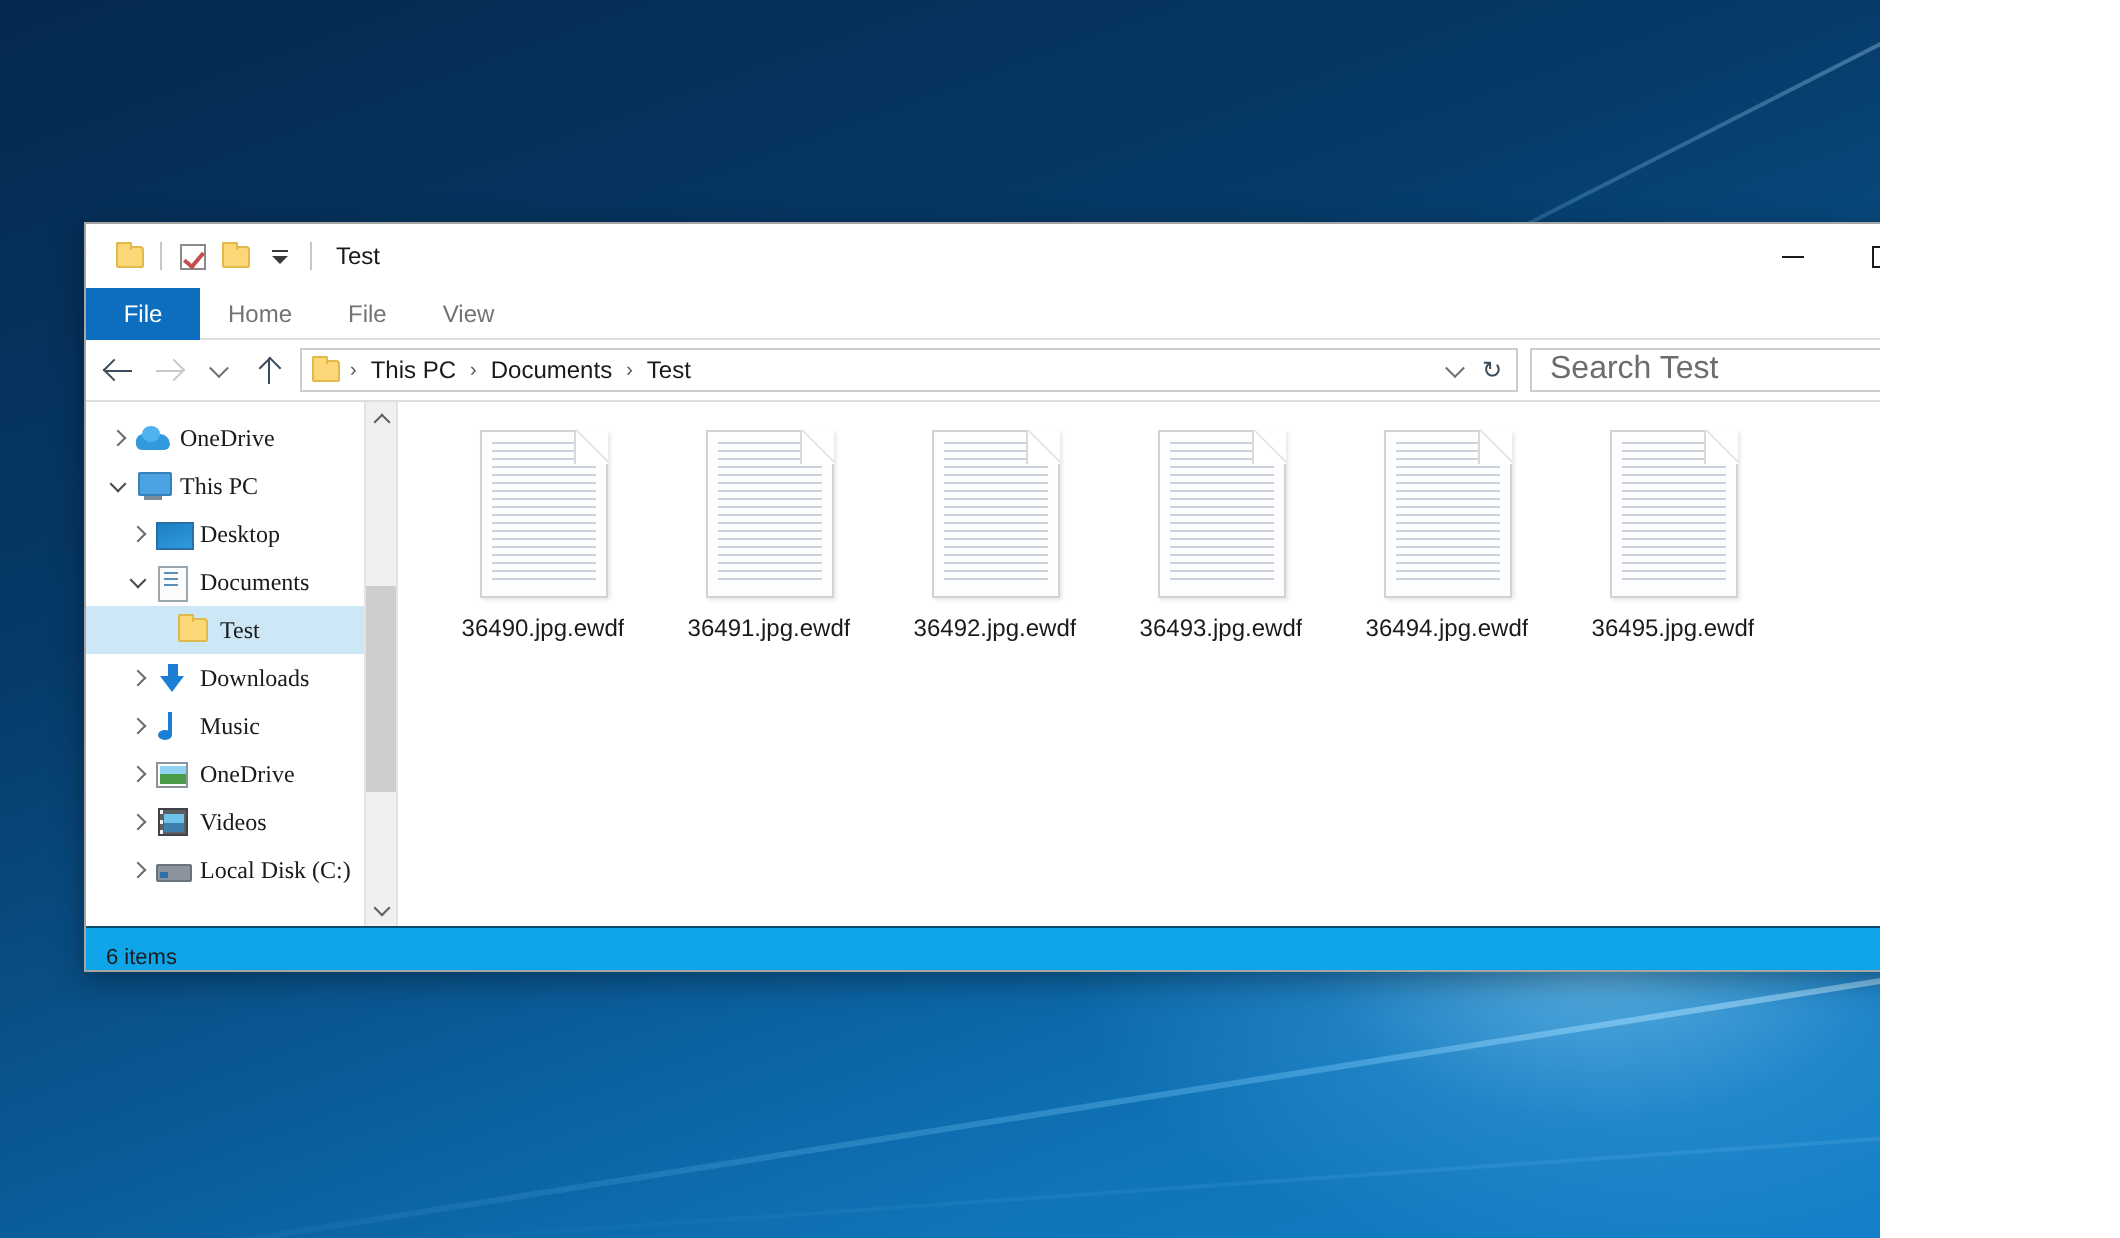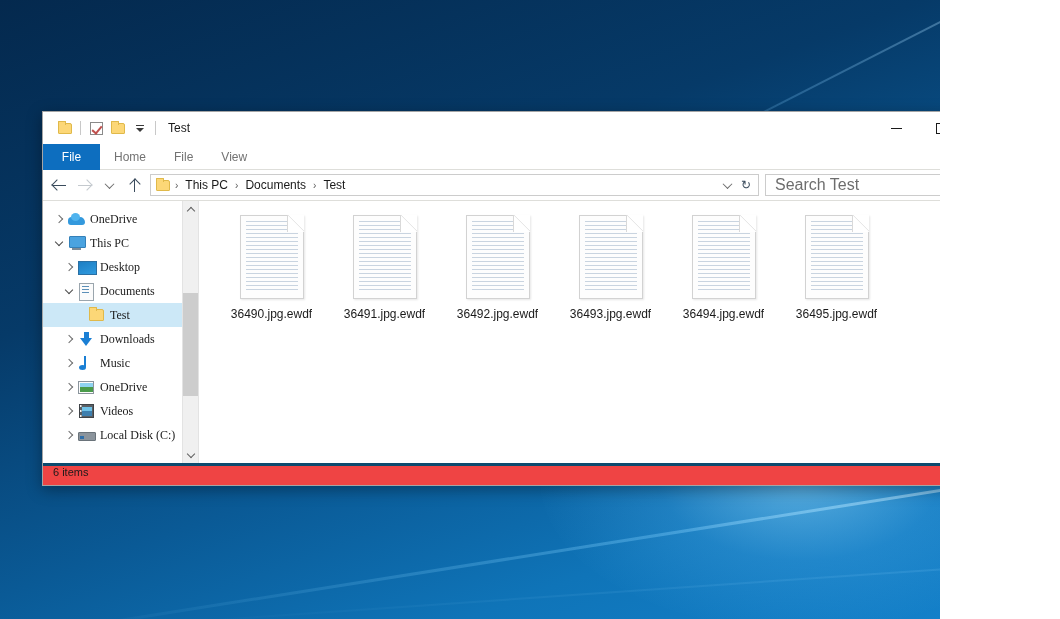--- a/index.html
+++ b/index.html
@@ -458,23 +458,23 @@
   }
   .file-label {
     margin-top: 8px; font-size: 12px; color: #1a1a1a;
     text-align: center; max-width: 110px;
     white-space: nowrap; overflow: hidden; text-overflow: ellipsis;
   }
 
   
   #statusbar {
     flex: 0 0 22px; height: 22px;
-    border-top: 3px solid #0c4a6e;
-    background: #ef4444;
-    display: flex; align-items: flex-start;
+    border-top: 1px solid #0c4a6e;
+    background: #0ea5e9;
+    display: flex; align-items: flex-end;
     padding: 0 6px 0 10px;
   }
   #status-text { font-size: 11px; color: #1a1a1a; flex: 1 1 auto; }
   #viewbtns { display: flex; align-items: center; gap: 3px; }
   .viewbtn {
     width: 22px; height: 19px;
     display: flex; align-items: center; justify-content: center;
   }
   .viewbtn.active {
     background: #cce8f7; border: 1px solid #7bb8d9;

